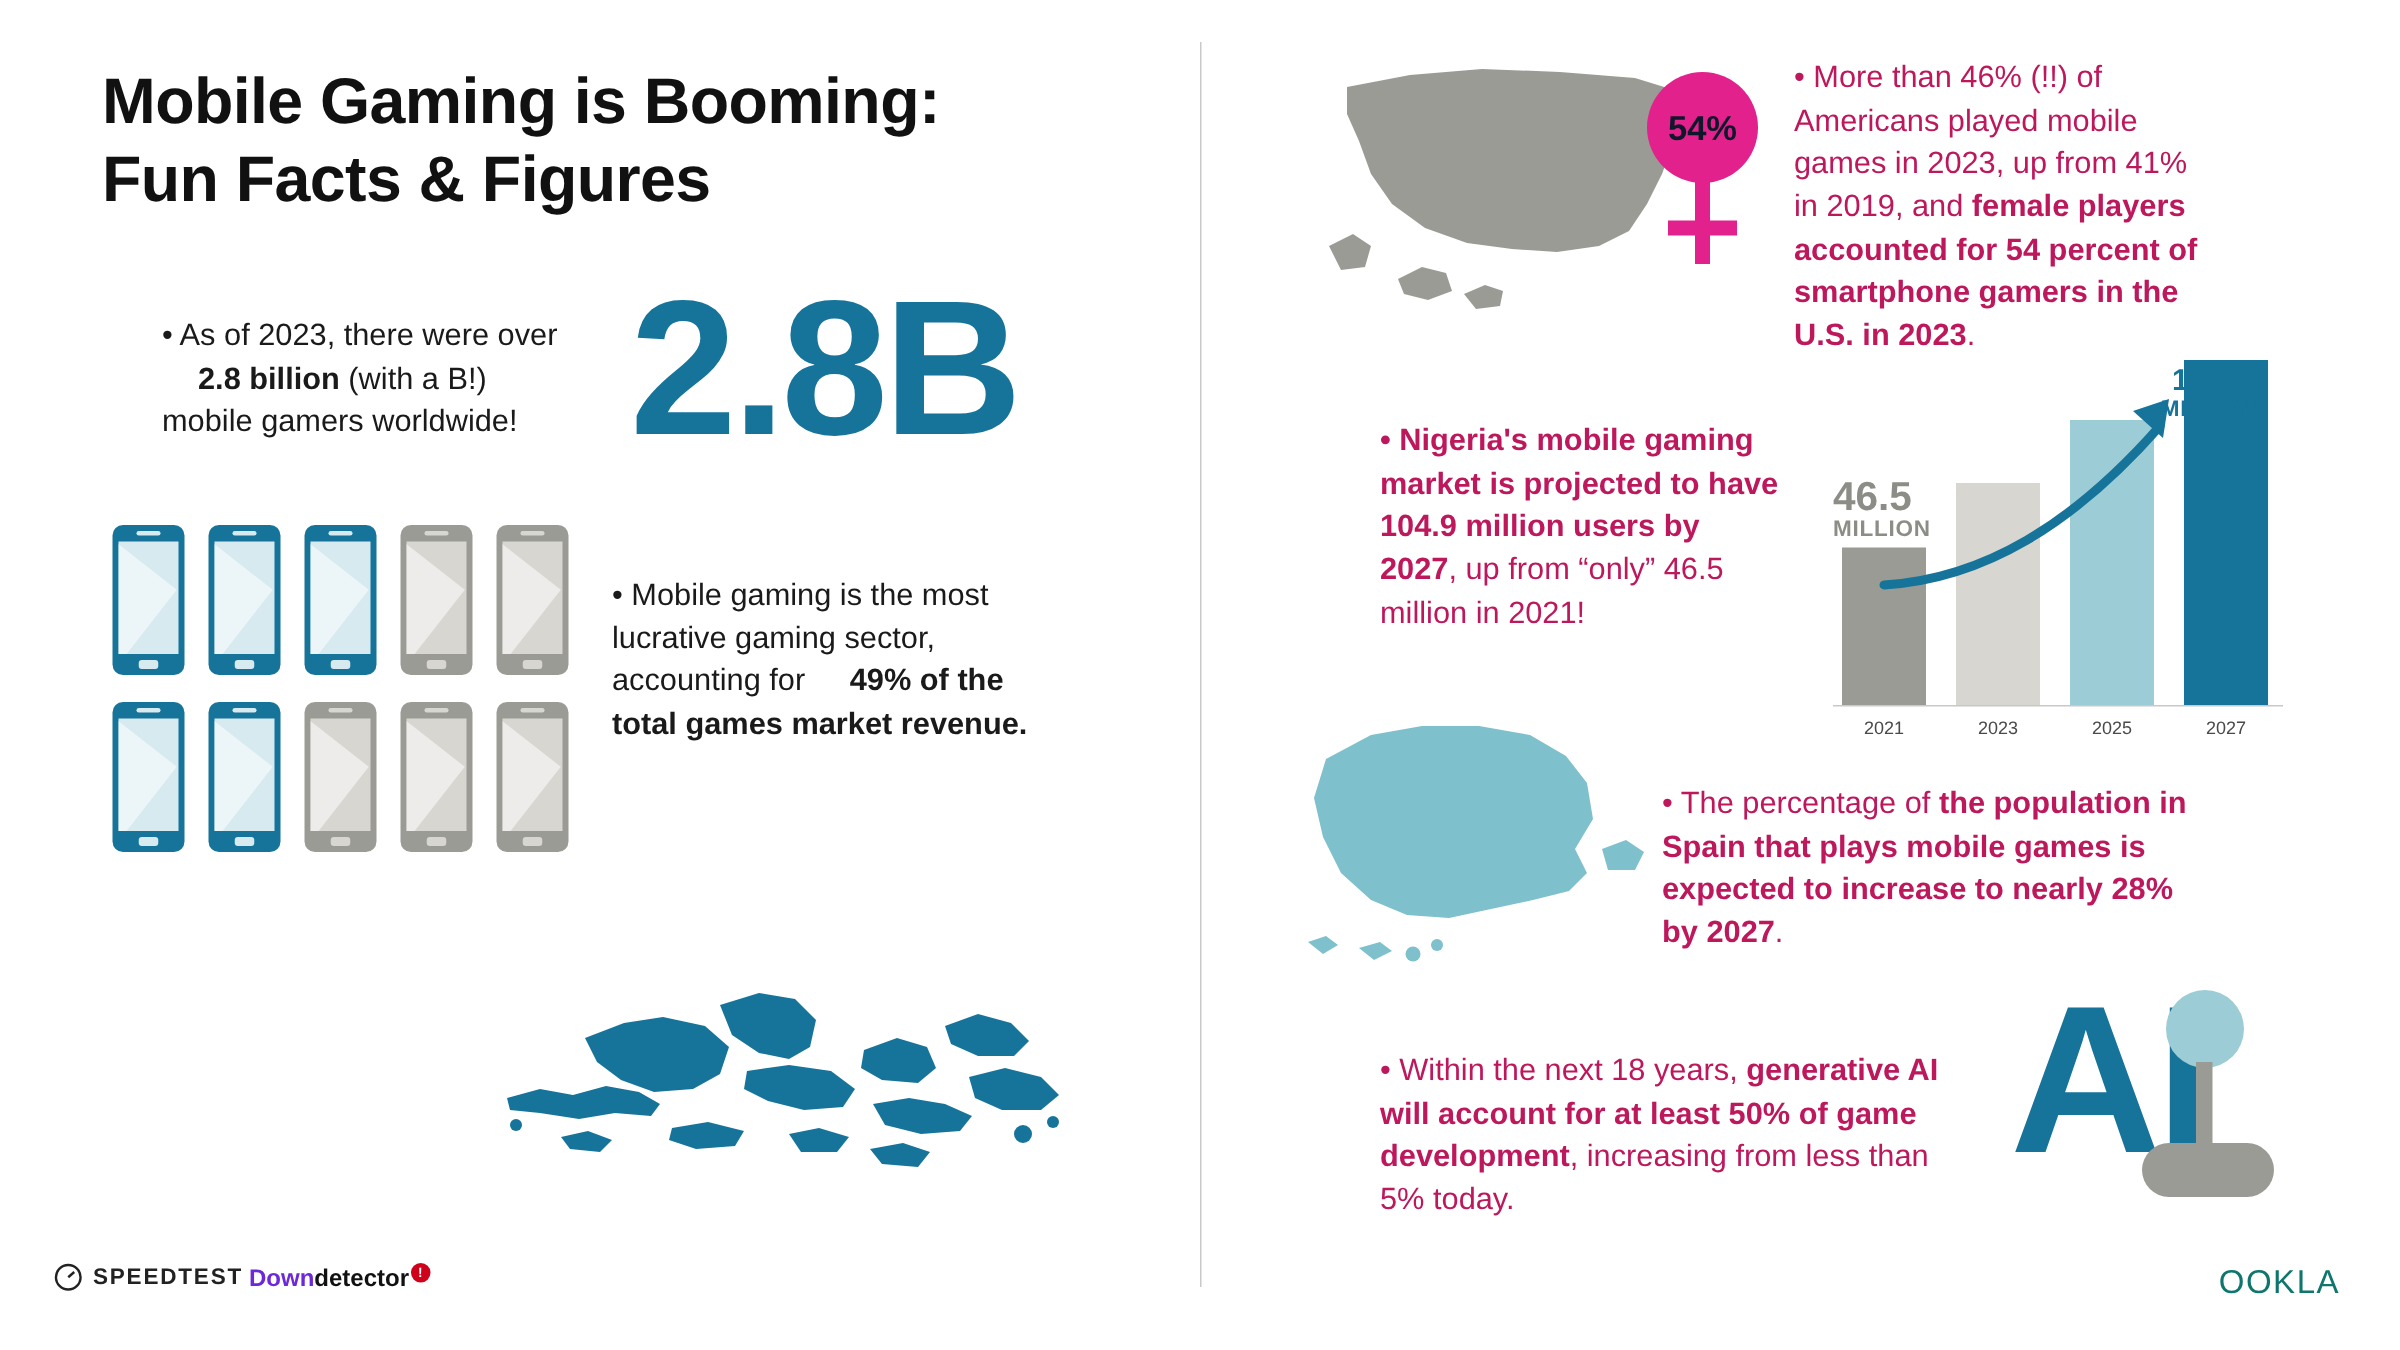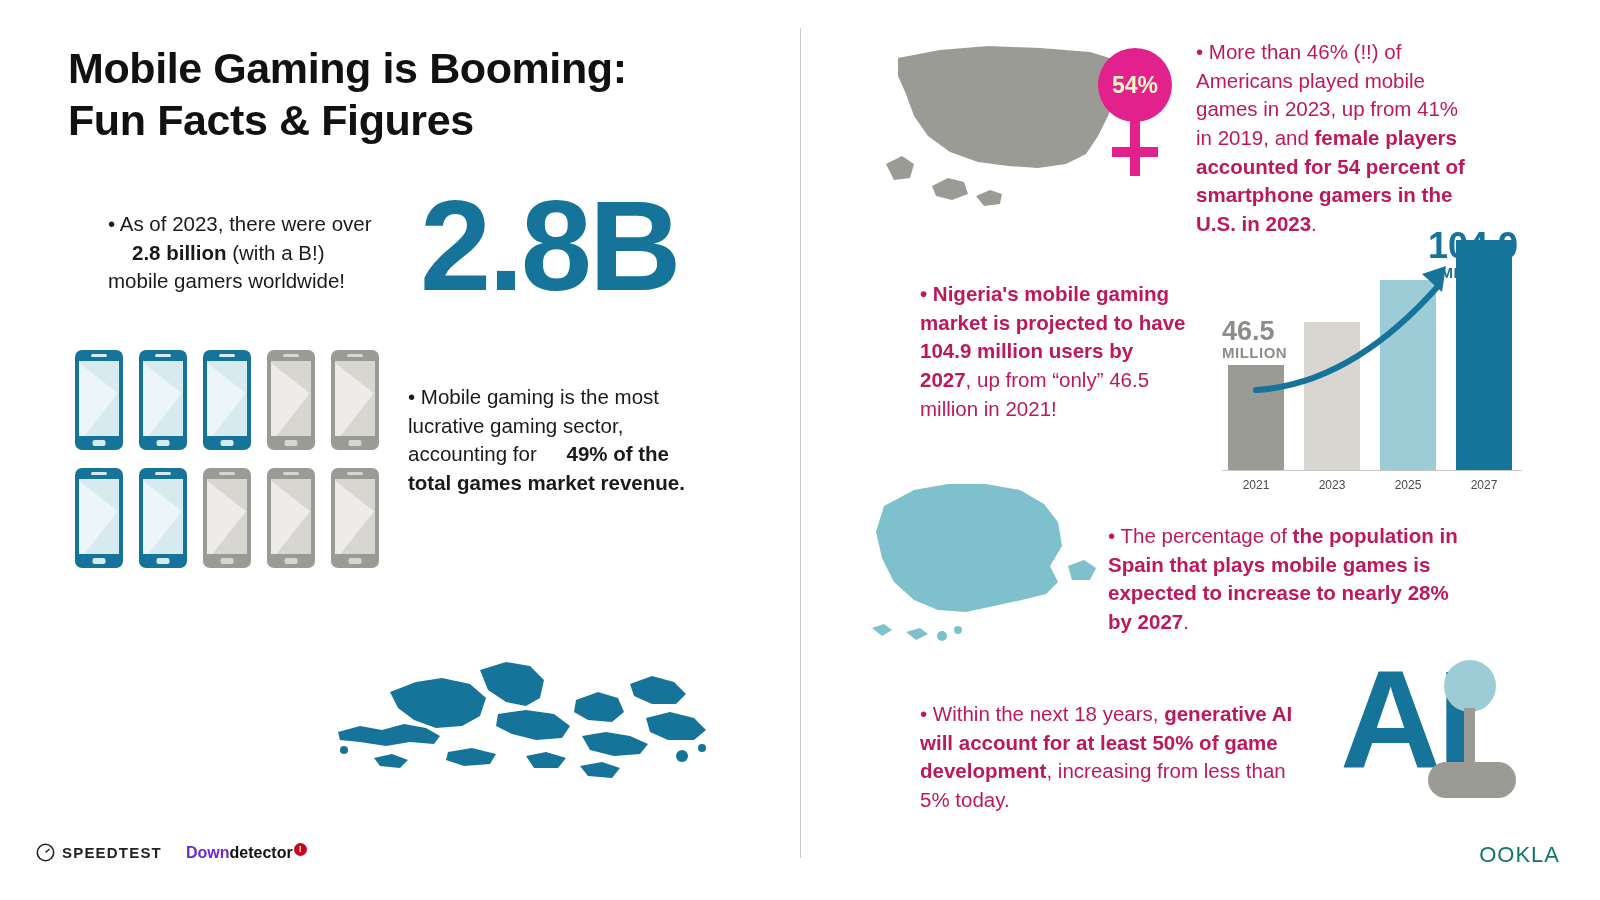--- a/index.html
+++ b/index.html
@@ -129,21 +129,21 @@
     height: 165px;
   }
 
   
   .footer-left {
     position: absolute;
     left: 36px;
     bottom: 38px;
     display: flex;
     align-items: center;
-    gap: 24px;
+    gap: 4px;
   }
   .speedtest-logo {
     display: flex;
     align-items: center;
     gap: 7px;
     font-size: 15px;
     font-weight: bold;
     letter-spacing: 1.2px;
     color: #222;
   }
@@ -181,21 +181,21 @@
     top: 48px;
     width: 86px;
     height: 140px;
   }
   .venus-circle {
     position: absolute;
     left: 0; top: 0;
     width: 74px; height: 74px;
     border-radius: 50%;
     background: #e2218d;
-    color: #fef9c3;
+    color: #0f172a;
     font-size: 23px;
     font-weight: bold;
     display: flex;
     align-items: center;
     justify-content: center;
   }
   .venus-stem {
     position: absolute;
     left: 32px; top: 72px;
     width: 10px; height: 56px;
@@ -260,21 +260,21 @@
   .chart .lbl-left .big { font-size: 27px; font-weight: bold; color: #8d8d88; display:block; }
   .chart .lbl-left .small { font-size: 15px; font-weight: bold; color: #8d8d88; letter-spacing: 0.5px; }
   .chart .lbl-right {
     position: absolute;
     right: -6px;
     bottom: 218px;
     width: 110px;
     text-align: center;
     line-height: 1.05;
   }
-  .chart .lbl-right .big { font-size: 36px; font-weight: bold; color: #16749a; display:block; }
+  .chart .lbl-right .big { font-size: 20px; font-weight: bold; color: #16749a; display:block; }
   .chart .lbl-right .small { font-size: 15px; font-weight: bold; color: #16749a; letter-spacing: 0.5px; }
 
   
   .spain {
     position: absolute;
     left: 862px;
     top: 470px;
     width: 240px;
     height: 195px;
   }

